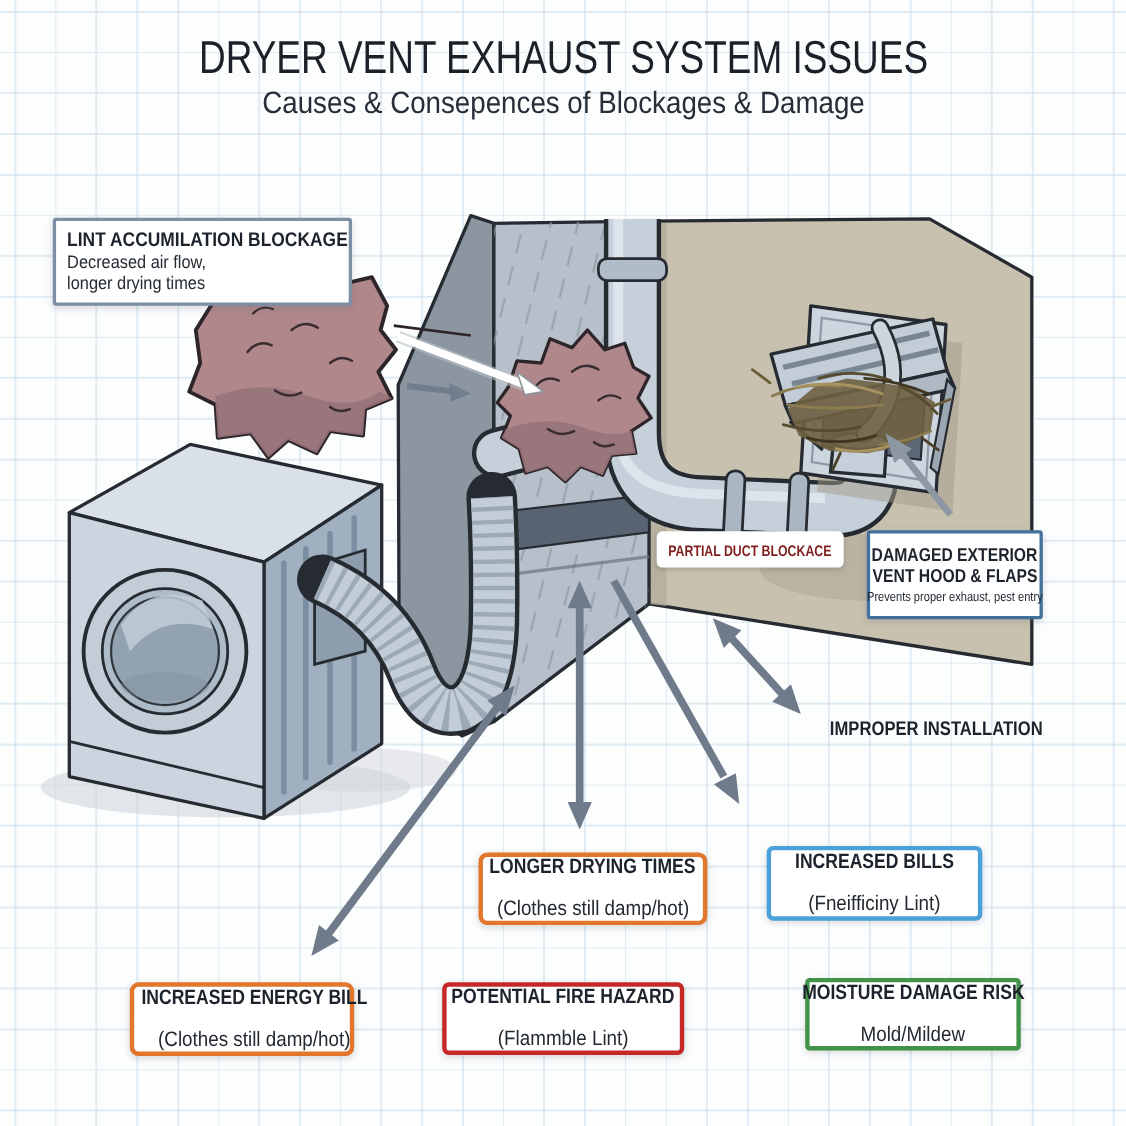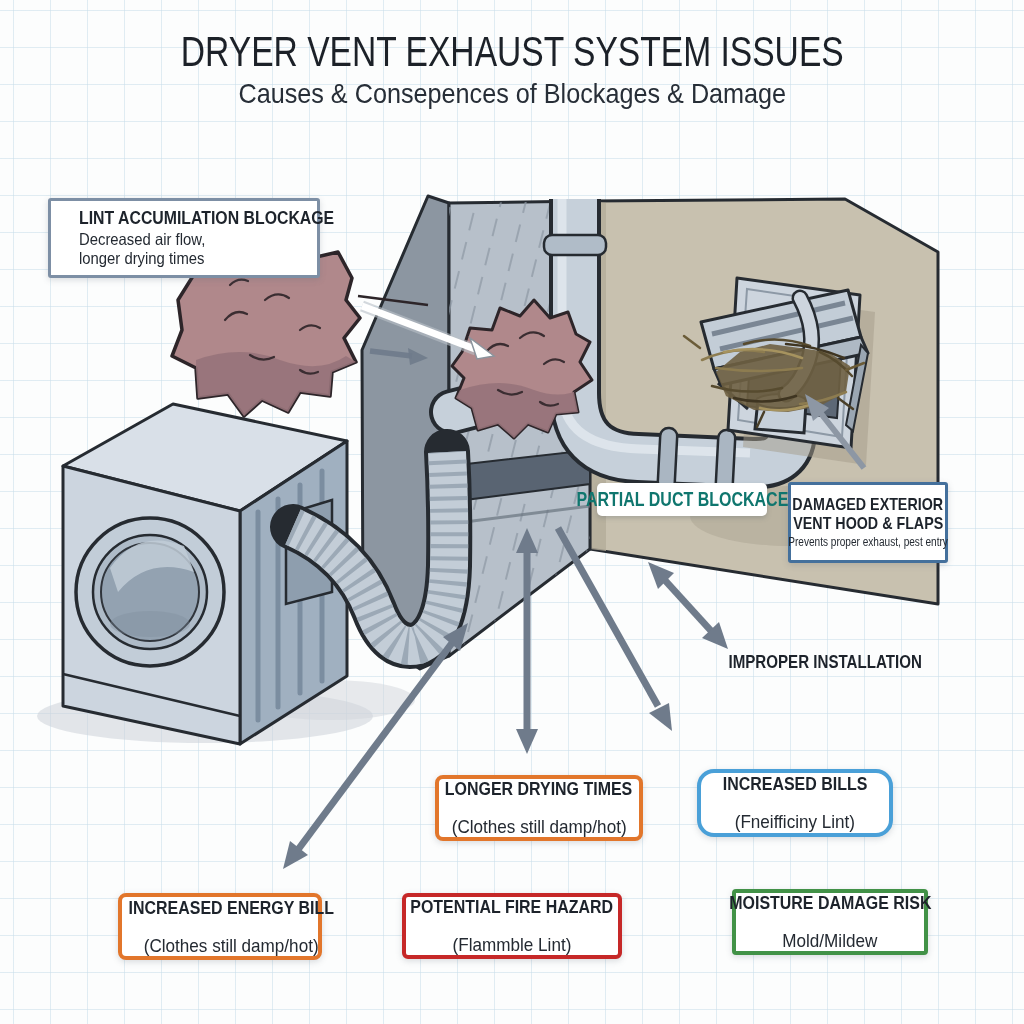--- a/index.html
+++ b/index.html
@@ -22,34 +22,34 @@
   .cx90{display:inline-block;transform:scaleX(.90);transform-origin:center;white-space:nowrap;}
   .cxL{transform-origin:left center;}
   .callout{
     position:absolute;background:#fff;box-sizing:border-box;z-index:2;
     display:flex;flex-direction:column;justify-content:center;align-items:center;
     text-align:center;box-shadow:0 2px 6px rgba(90,100,115,.22);
   }
   .slate {border:3.5px solid #7d8fa5;border-radius:3px;}
   .steel {border:3.5px solid #44709c;border-radius:3px;}
   .orange{border:4px solid #e2762b;border-radius:8px;}
-  .blue  {border:4px solid #4aa0d8;border-radius:17px;align-items:center;}
+  .blue  {border:4px solid #4aa0d8;border-radius:6px;align-items:center;}
   .red   {border:4px solid #c62828;border-radius:6px;}
   .green {border:4px solid #429247;border-radius:4px;}
   .c-title{font-size:19px;font-weight:bold;color:#1d232b;line-height:1.15;}
   .c-sub{font-size:19px;color:#242a32;line-height:1.15;margin-top:16px;}
-  .lintbox{align-items:flex-start;text-align:left;padding:6px 28px;}
+  .lintbox{align-items:flex-start;text-align:left;padding:6px 10px;}
   .lintbox .c-title{font-size:18px;}
   .lintbox .c-sub{font-size:16.5px;margin-top:1px;}
   .dmg .c-title{font-size:17px;line-height:1.12;}
   .dmg .c-sub{font-size:12px;margin-top:3px;}
   .plabel{
     position:absolute;background:#fff;border-radius:5px;z-index:2;
     display:flex;align-items:center;justify-content:center;
-    font-size:20px;font-weight:bold;color:#0f766e;
+    font-size:14px;font-weight:bold;color:#7f1d1d;
     box-shadow:0 2px 5px rgba(80,90,100,.28);
   }
   .freetext{position:absolute;z-index:2;text-align:center;color:#1d232b;}
   .ft-1{font-size:18px;font-weight:bold;line-height:1.2;}
   .ft-2{font-size:16.5px;line-height:1.2;}
 </style>
 </head>
 <body>
 
 <div class="canvas">
@@ -231,21 +231,21 @@
   <div class="plabel" style="left:597px;top:483px;width:170px;height:33px;">
     <span class="cx80">PARTIAL DUCT BLOCKACE</span>
   </div>
 
   <div class="callout steel dmg" style="left:788px;top:482px;width:160px;height:81px;padding:3px;">
     <div class="c-title"><span class="cx84">DAMAGED EXTERIOR</span></div>
     <div class="c-title"><span class="cx84">VENT HOOD &amp; FLAPS</span></div>
     <div class="c-sub"><span class="cx84">Prevents proper exhaust, pest entry</span></div>
   </div>
 
-  <div class="freetext" style="left:710px;top:652px;width:224px;">
+  <div class="freetext" style="left:736px;top:652px;width:224px;">
     <div class="ft-1"><span class="cx84">IMPROPER INSTALLATION</span></div>
   </div>
 
   <div class="callout orange" style="left:435px;top:775px;width:208px;height:66px;">
     <div class="c-title"><span class="cx84">LONGER DRYING TIMES</span></div>
     <div class="c-sub"><span class="cx90">(Clothes still damp/hot)</span></div>
   </div>
 
   <div class="callout blue" style="left:697px;top:769px;width:196px;height:68px;">
     <div class="c-title"><span class="cx84">INCREASED BILLS</span></div>

